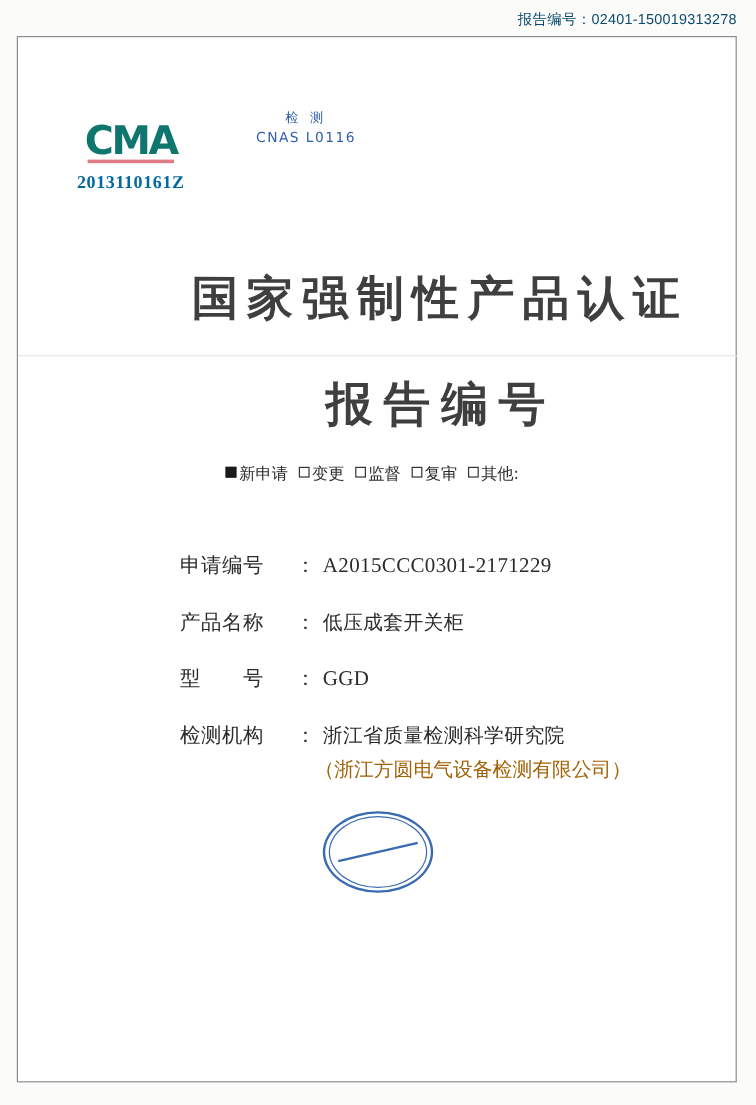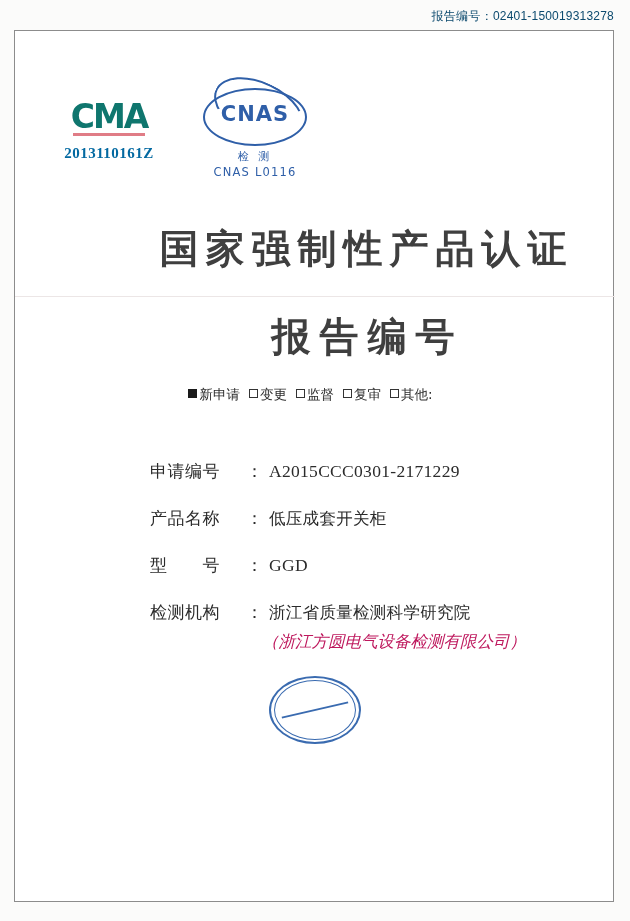--- a/index.html
+++ b/index.html
@@ -259,24 +259,23 @@
   .field .fvalue.cn {
     font-family: "DejaVu Serif", serif;
     font-size: 16.5px;
   }
   .field-sub {
     margin-left: 96px;
     margin-top: -14px;
     margin-bottom: 20px;
     font-family: "DejaVu Serif", serif;
     font-size: 16.5px;
-    color: #be185d;
+    color: #a16207;
     padding-left: 16px;
     white-space: nowrap;
-    font-style: italic;
   }
 
   
   .cqc {
     position: absolute;
     left: 50%;
     top: 676px;
     margin-left: -46px;
     width: 92px;
     height: 68px;
@@ -339,25 +338,20 @@
 
     <div class="cma-block">
       <div class="cma-mark">
         <span>CMA</span>
         <span class="bar"></span>
       </div>
       <div class="cma-number">2013110161Z</div>
     </div>
 
     <div class="cnas-block">
-      <div class="cnas-oval">
-        <span class="ring"></span>
-        <span class="swoosh"></span>
-        <span class="cnas-text">CNAS</span>
-      </div>
       <div class="cnas-cn">检 测</div>
       <div class="cnas-code">CNAS L0116</div>
     </div>
 
   </div>
 
   <div class="title-main">国家强制性产品认证</div>
   <div class="title-sub">报告编号</div>
 
   <div class="checkrow">

